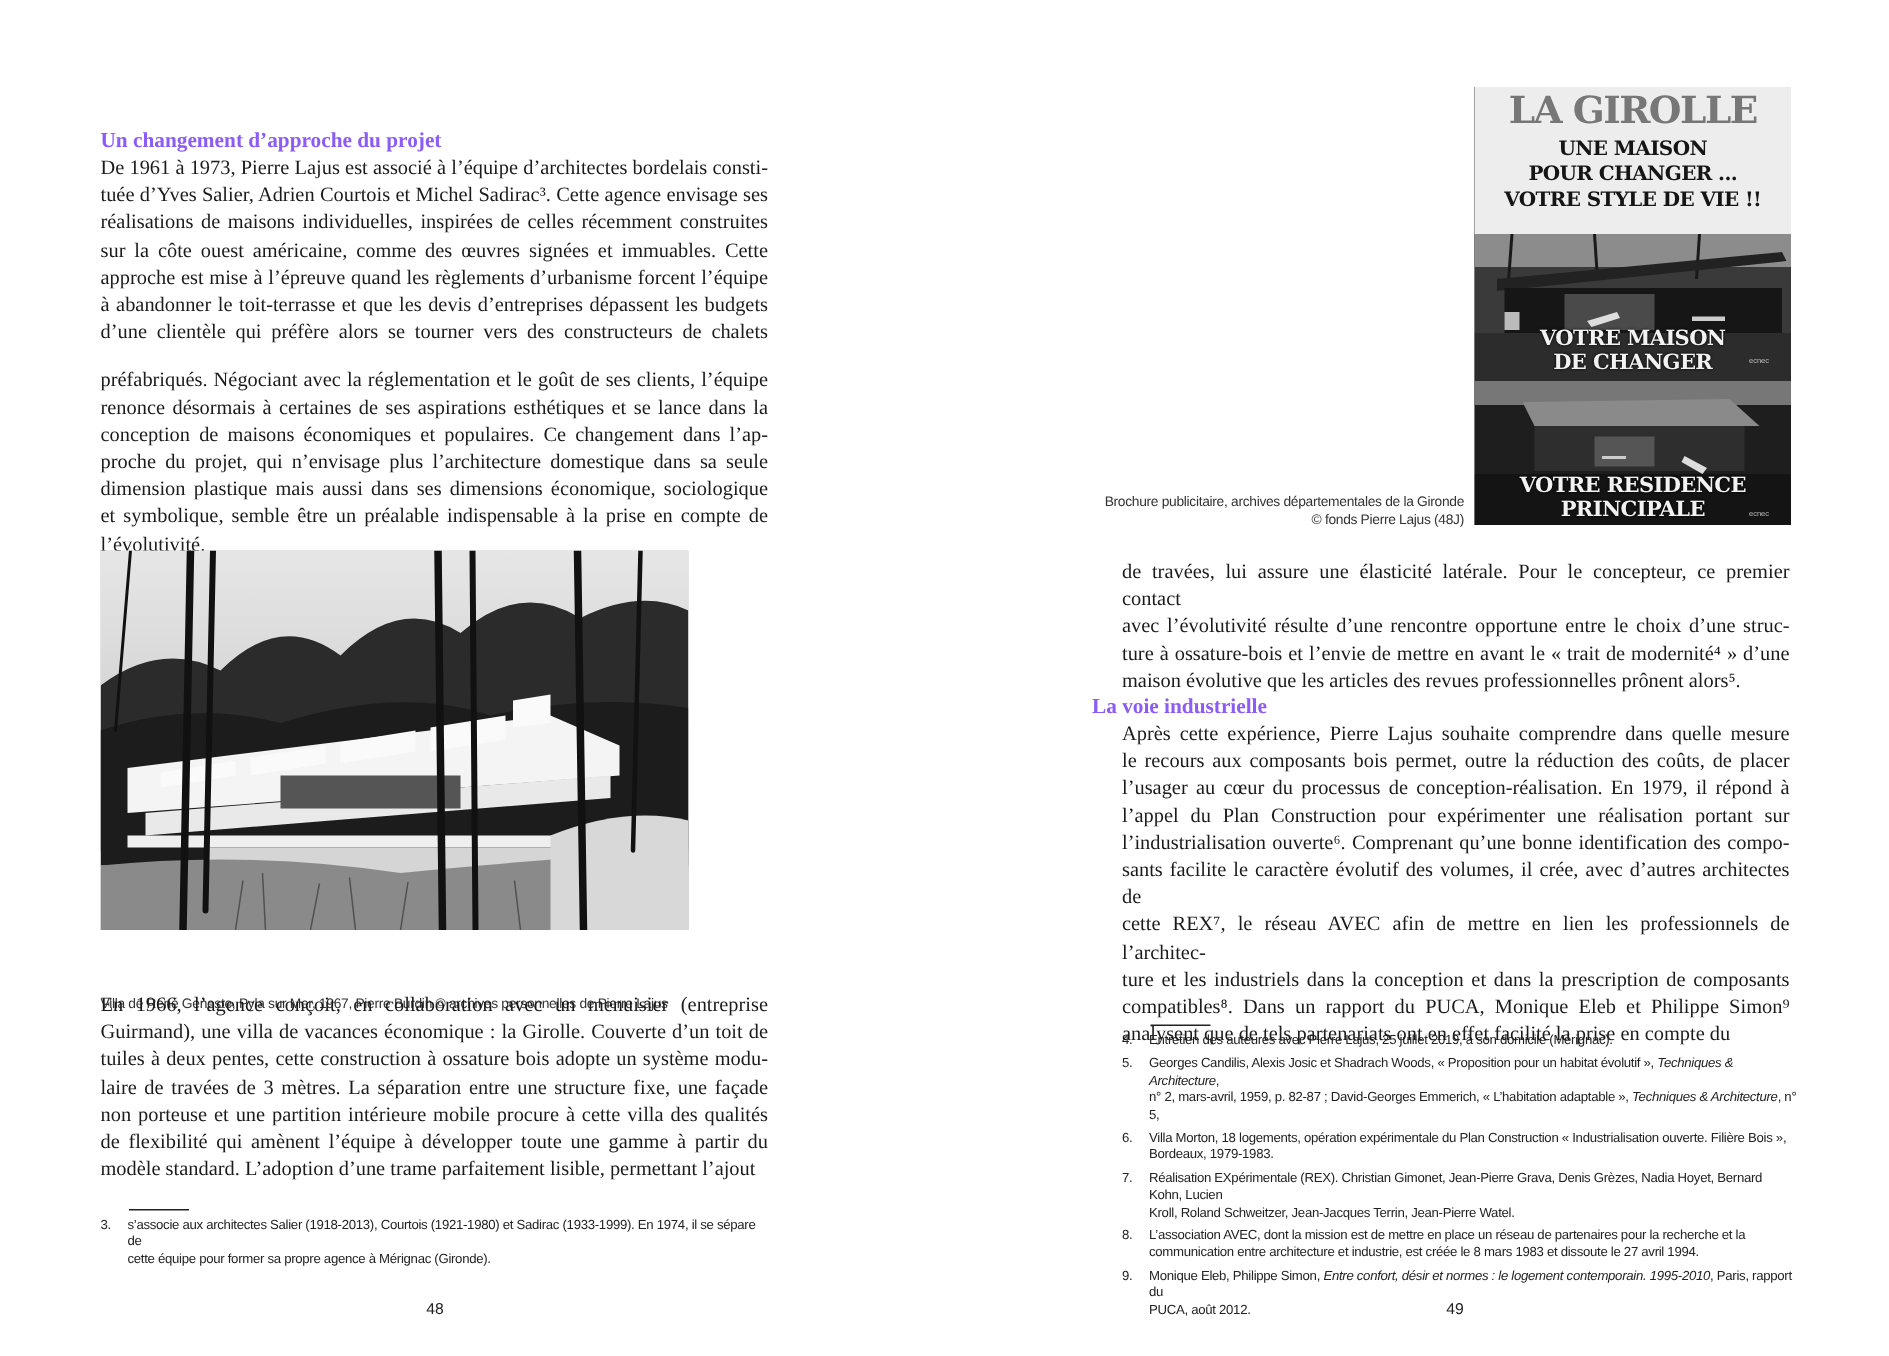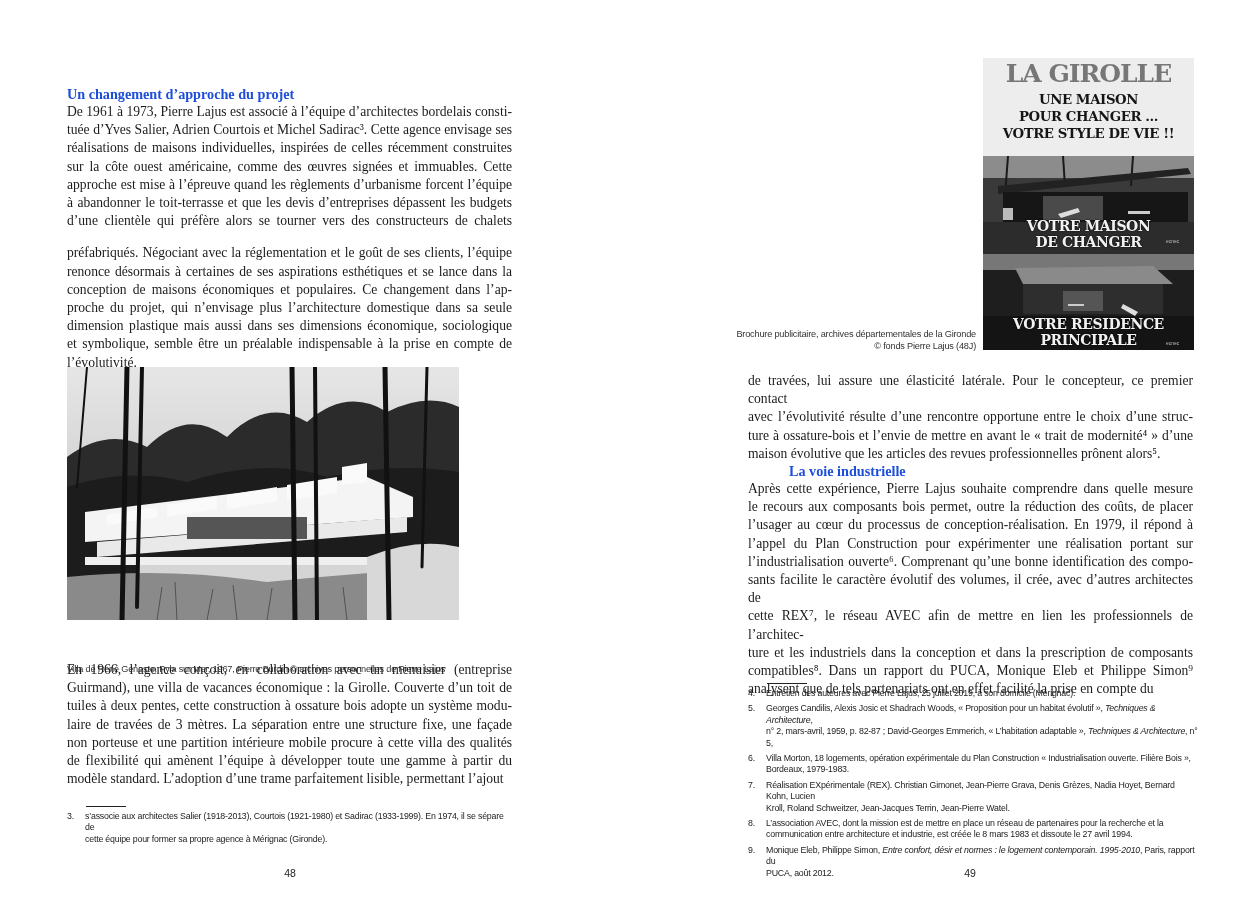--- a/index.html
+++ b/index.html
@@ -1,21 +1,21 @@
 <!DOCTYPE html>
 <html><head>
 <meta charset="utf-8">
 <style>
   html, body { margin: 0; padding: 0; background: #ffffff; }
   body { width: 1259px; height: 904px; position: relative; overflow: hidden; color: #1a1a1a; }
   .page { position: absolute; top: 0; height: 904px; }
   .page-left { left: 0; width: 629px; }
   .page-right { left: 629px; width: 630px; }
 
-  .heading { position: absolute; font-family: "Liberation Serif", serif; font-weight: bold; font-size: 14.2px; color: #1d4ed8; }
+  .heading { position: absolute; font-family: "Liberation Serif", serif; font-weight: bold; font-size: 14.2px; color: #8b5cf6; }
   .body-text { position: absolute; font-family: "Liberation Serif", serif; font-size: 13.6px; line-height: 18.2px; text-align: justify; color: #1b1b1b; hyphens: manual; }
 
   .caption { position: absolute; font-family: "Liberation Sans", sans-serif; font-size: 9.2px; color: #333; letter-spacing: -0.2px; }
   .caption-right { text-align: right; line-height: 11.5px; }
 
   .fn-rule { position: absolute; height: 1px; background: #222; width: 40px; }
   .footnotes { position: absolute; font-family: "Liberation Sans", sans-serif; font-size: 8.8px; line-height: 11.4px; color: #222; letter-spacing: -0.2px; }
   .fn { display: flex; margin-bottom: 4px; }
   .fn-num { width: 18px; flex: 0 0 18px; }
   .fn-text { flex: 1; }
@@ -185,21 +185,21 @@
     <div>© fonds Pierre Lajus (48J)</div>
   </div>
 
 <div class="body-text" style="left:748px; top:372px; width:445px;">
     <div style="text-align: justify; text-align-last: justify;">de travées, lui assure une élasticité latérale. Pour le concepteur, ce premier contact</div>
     <div style="text-align: justify; text-align-last: justify;">avec l’évolutivité résulte d’une rencontre opportune entre le choix d’une struc-</div>
     <div style="text-align: justify; text-align-last: justify;">ture à ossature-bois et l’envie de mettre en avant le « trait de modernité⁴ » d’une</div>
     <div style="text-align: left; text-align-last: left;">maison évolutive que les articles des revues professionnelles prônent alors⁵.</div>
   </div>
 
-<div class="heading" style="left:789px; top:463px;">La voie industrielle</div>
+<div class="heading" style="left:728px; top:463px;">La voie industrielle</div>
 <div class="body-text" style="left:748px; top:480px; width:445px;">
     <div style="text-align: justify; text-align-last: justify;">Après cette expérience, Pierre Lajus souhaite comprendre dans quelle mesure</div>
     <div style="text-align: justify; text-align-last: justify;">le recours aux composants bois permet, outre la réduction des coûts, de placer</div>
     <div style="text-align: justify; text-align-last: justify;">l’usager au cœur du processus de conception-réalisation. En 1979, il répond à</div>
     <div style="text-align: justify; text-align-last: justify;">l’appel du Plan Construction pour expérimenter une réalisation portant sur</div>
     <div style="text-align: justify; text-align-last: justify;">l’industrialisation ouverte⁶. Comprenant qu’une bonne identification des compo-</div>
     <div style="text-align: justify; text-align-last: justify;">sants facilite le caractère évolutif des volumes, il crée, avec d’autres architectes de</div>
     <div style="text-align: justify; text-align-last: justify;">cette REX⁷, le réseau AVEC afin de mettre en lien les professionnels de l’architec-</div>
     <div style="text-align: justify; text-align-last: justify;">ture et les industriels dans la conception et dans la prescription de composants</div>
     <div style="text-align: justify; text-align-last: justify;">compatibles⁸. Dans un rapport du PUCA, Monique Eleb et Philippe Simon⁹</div>

